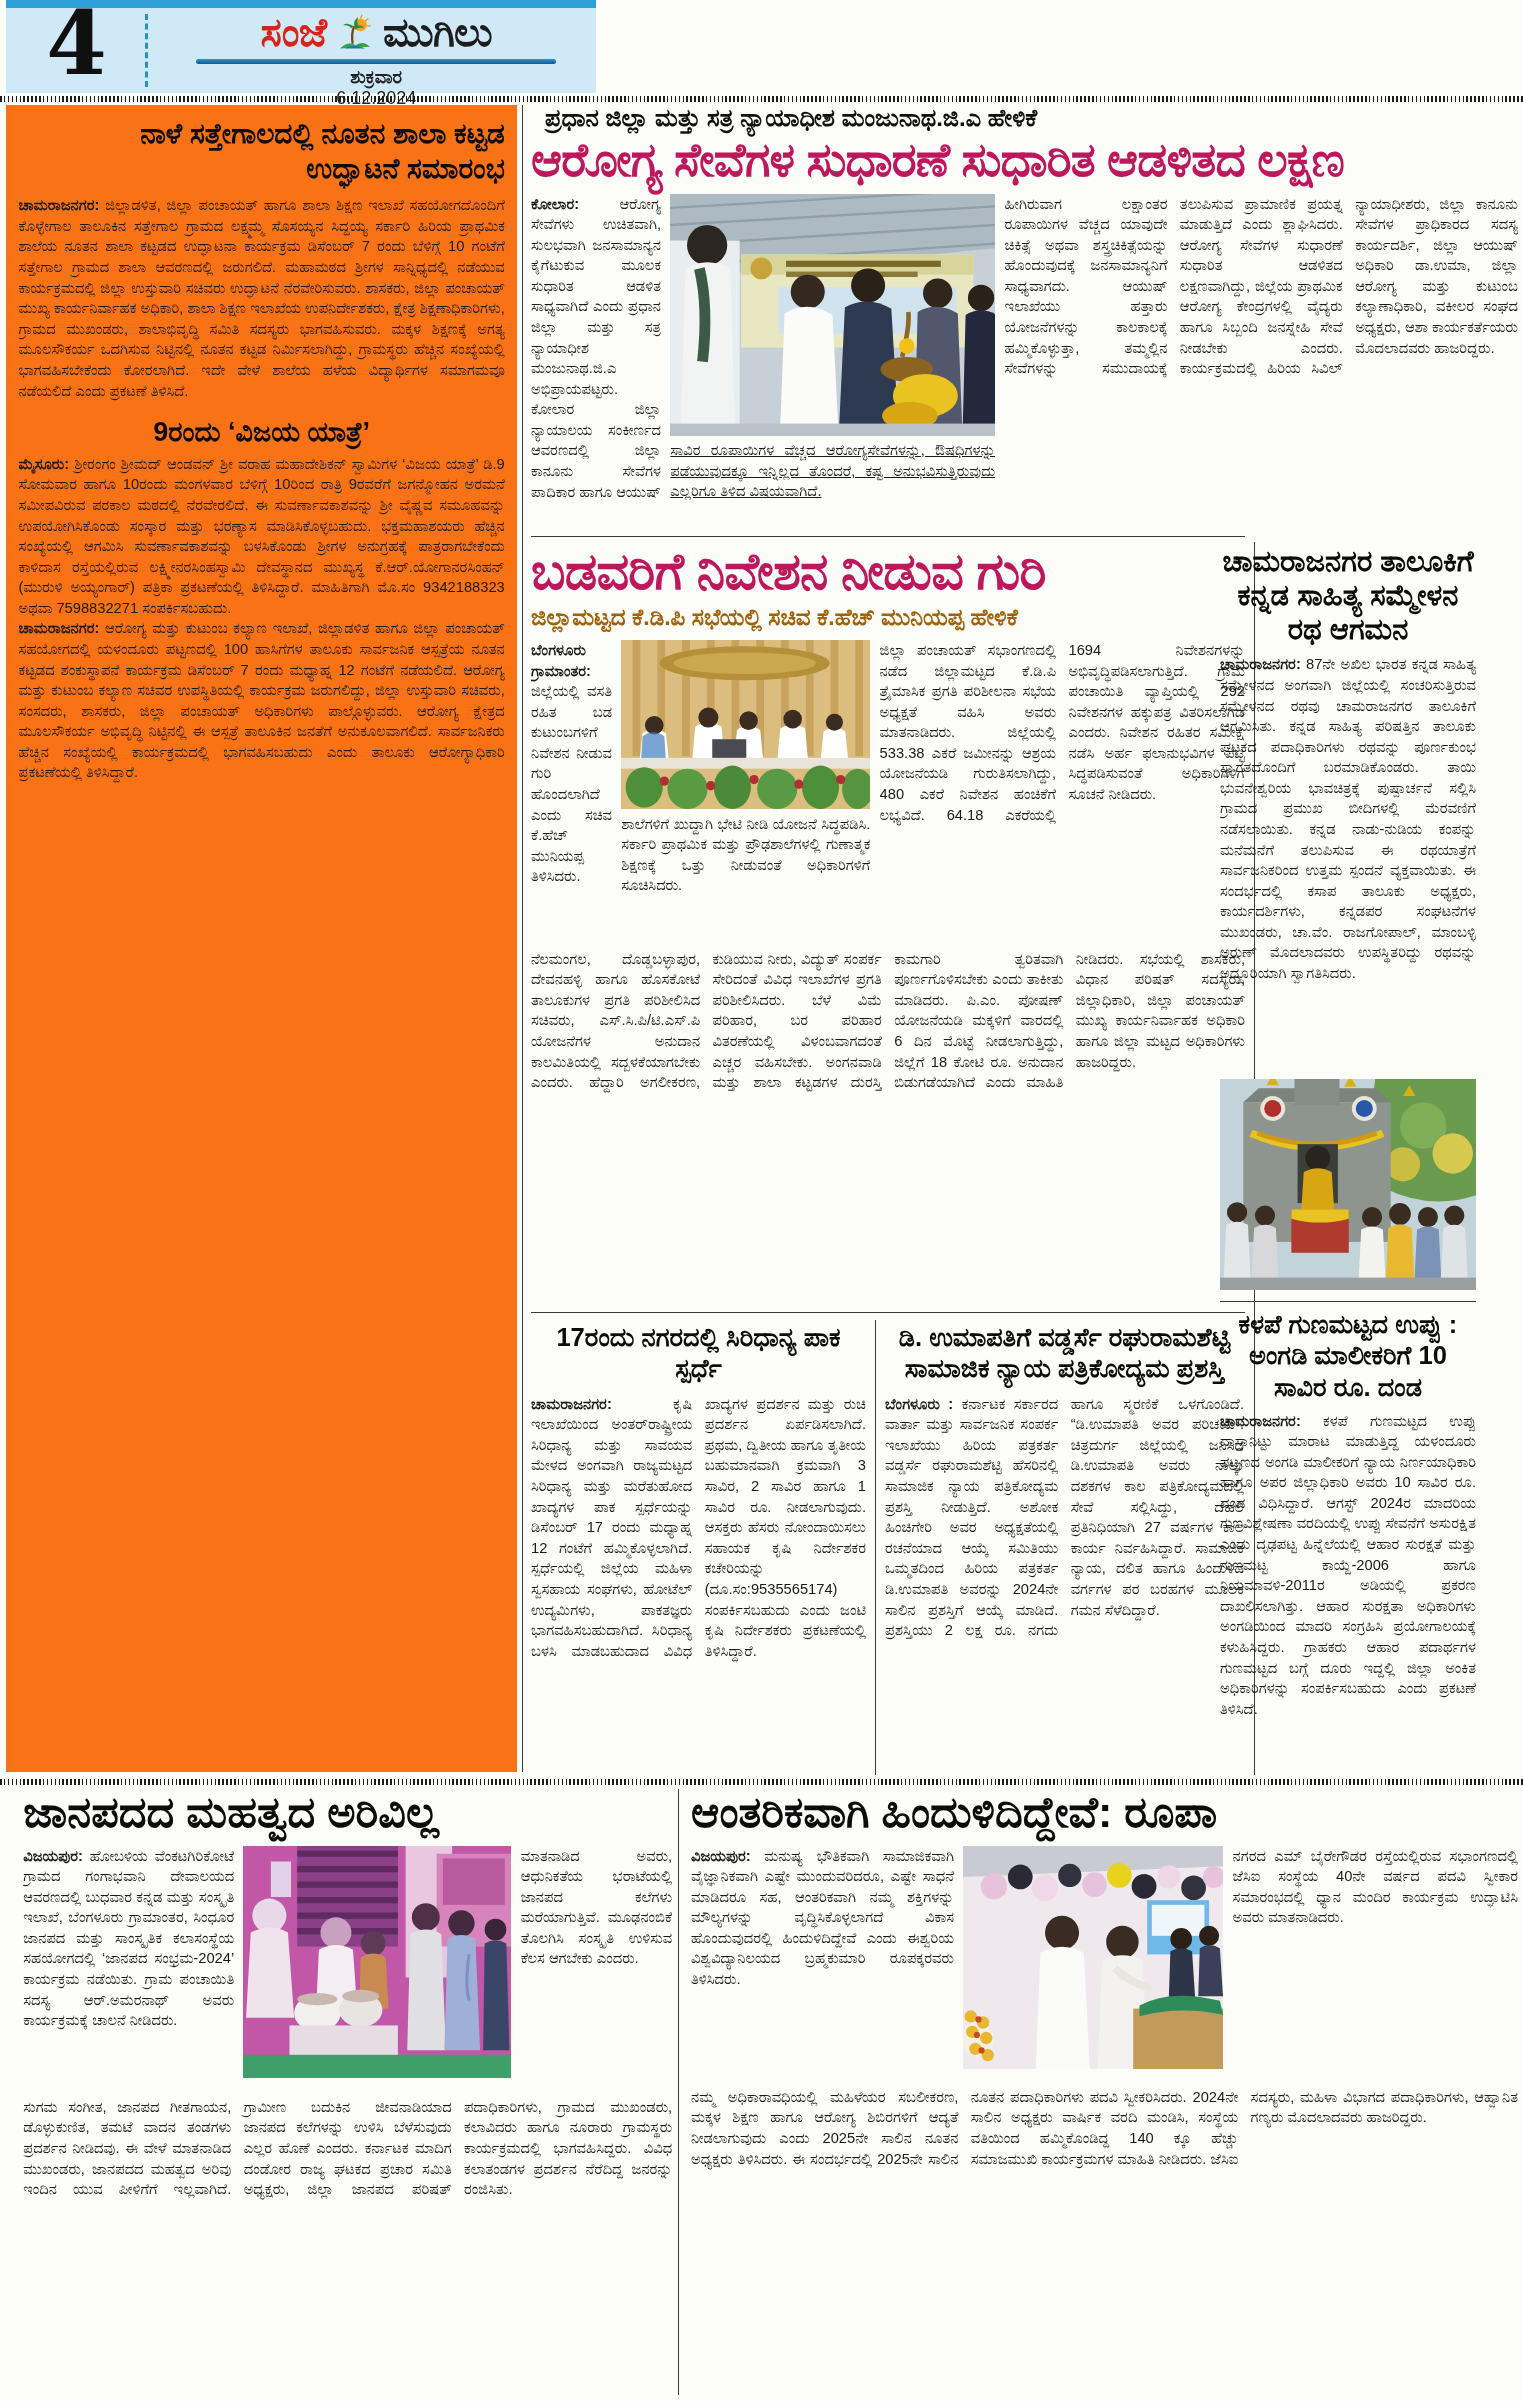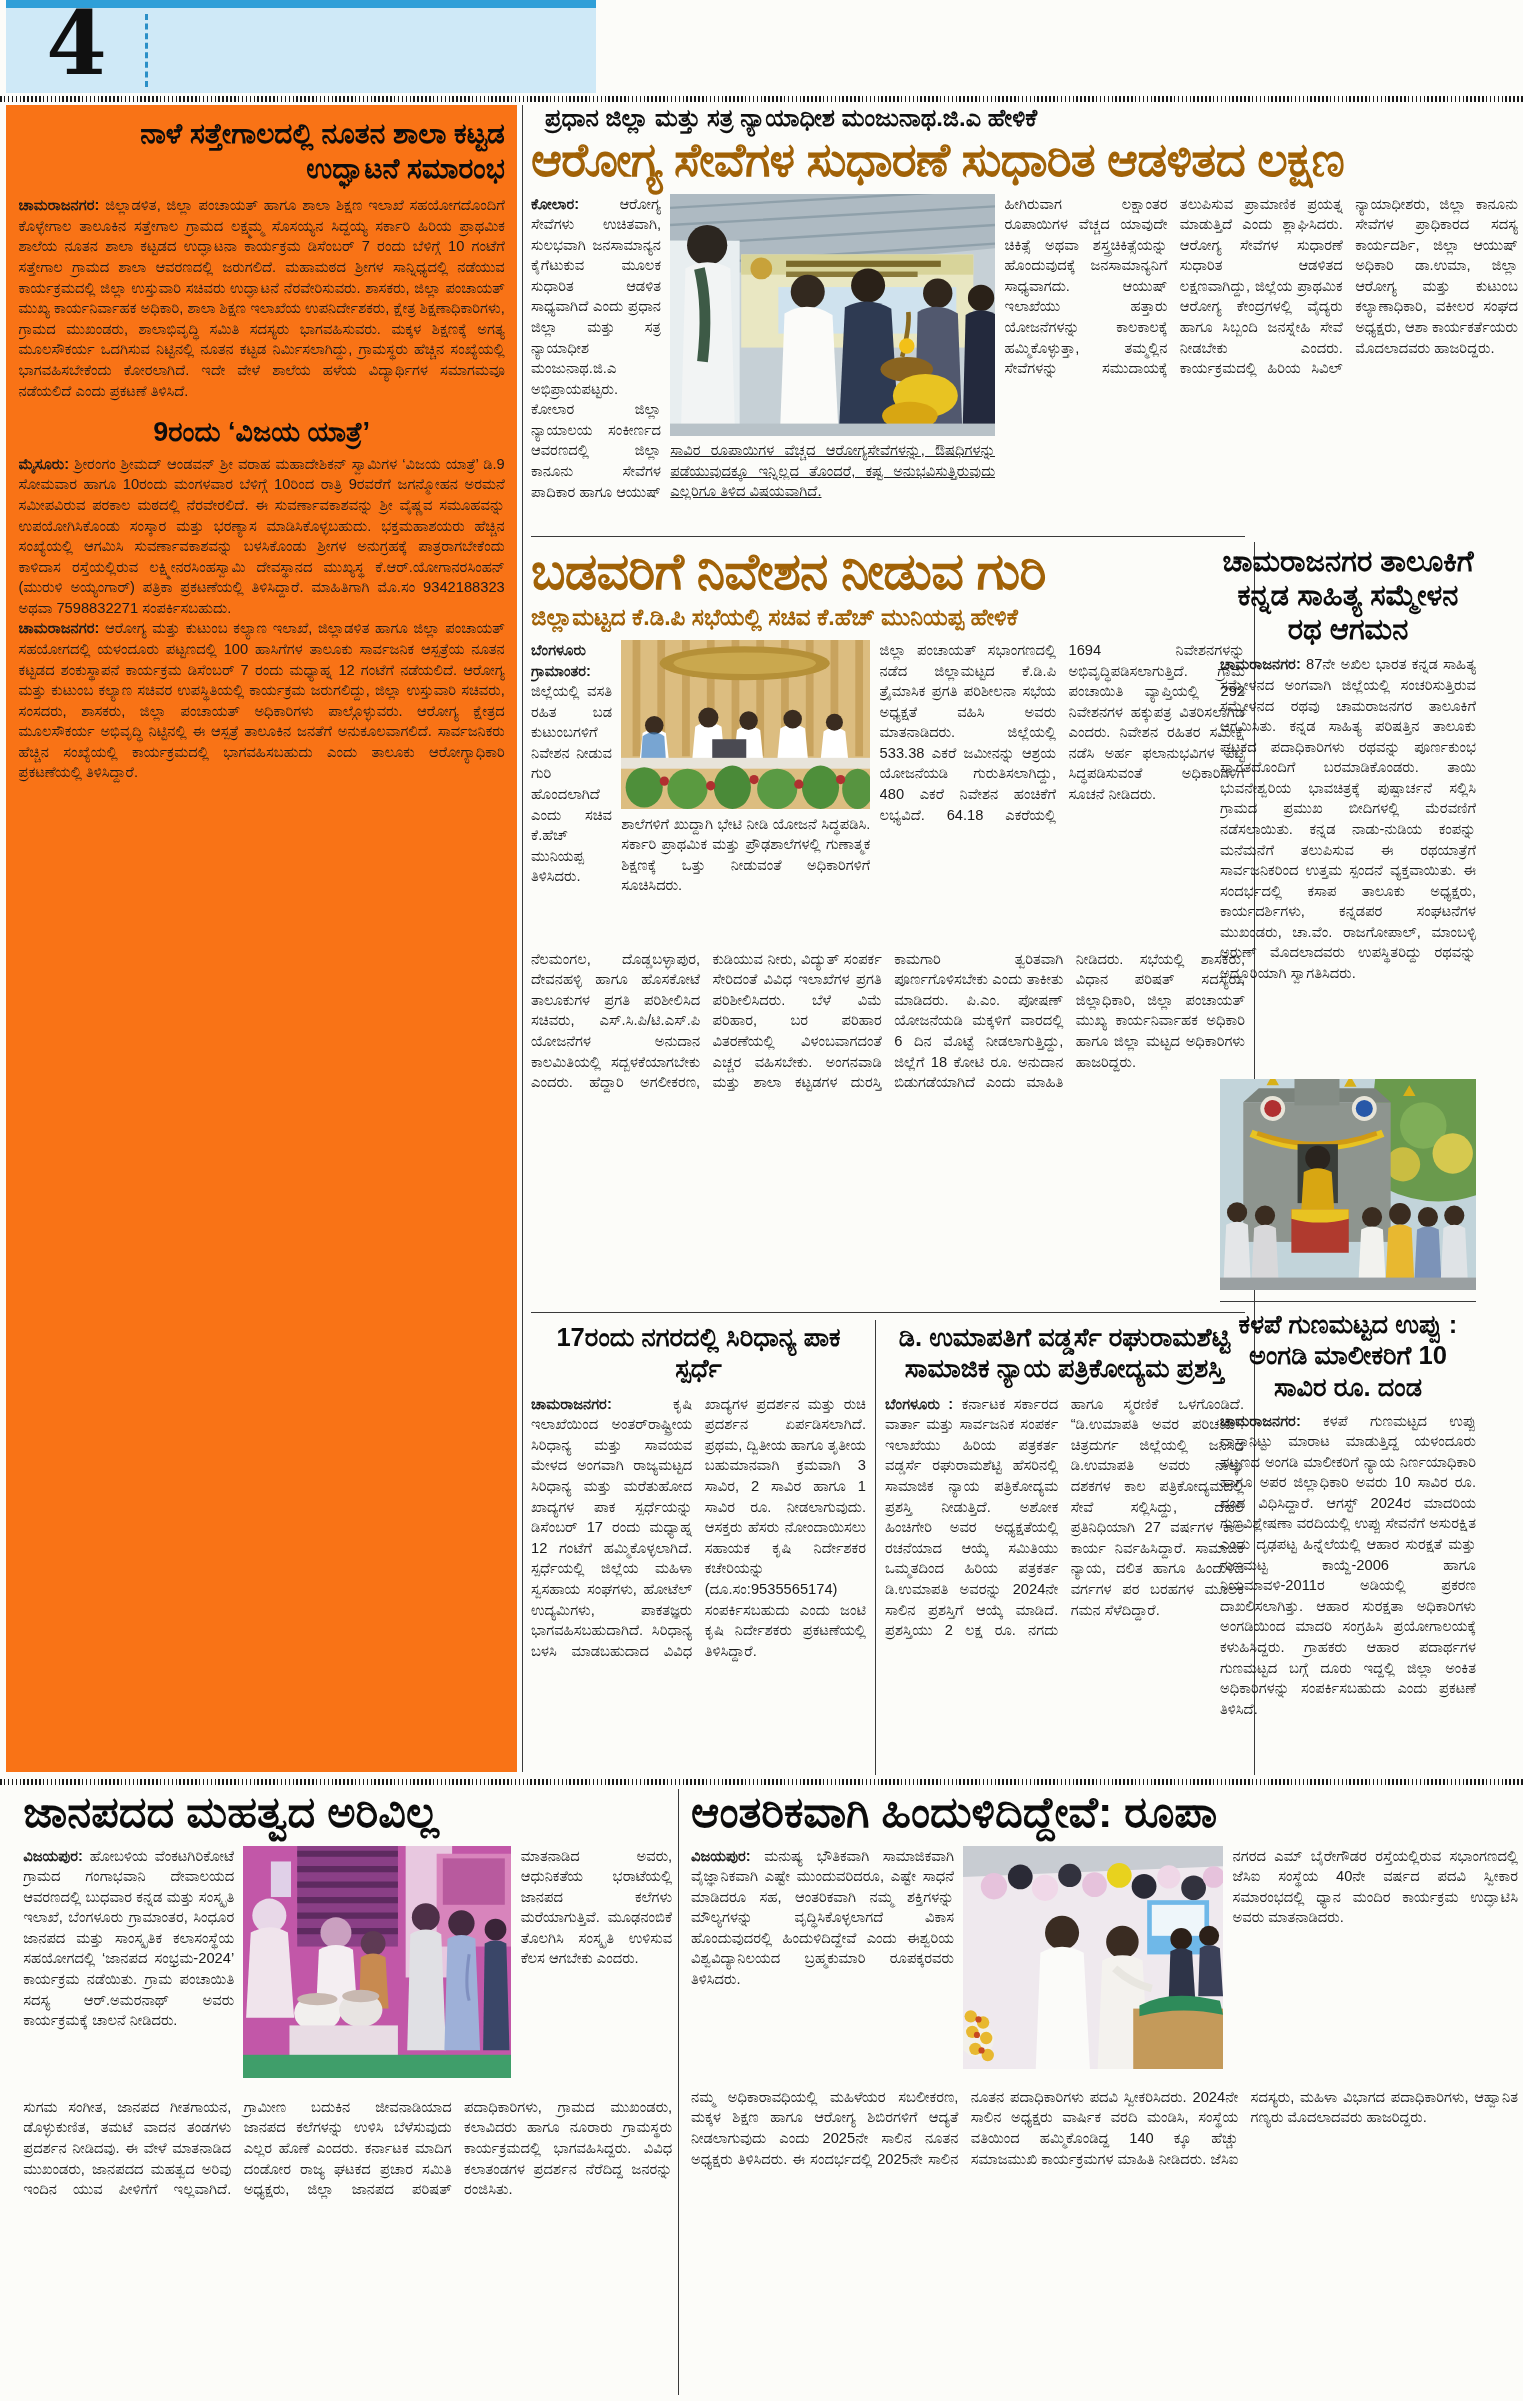--- a/index.html
+++ b/index.html
@@ -25,21 +25,21 @@
             background:repeating-linear-gradient(90deg,#1c1c1c 0 1.5px,transparent 1.5px 3.9px);}
   .vrule{position:absolute;width:0;border-left:1.5px solid #3a3a3a;}
   .hrule{position:absolute;height:0;border-top:1.5px solid #3a3a3a;}
   
   .bodytext{font-size:14.7px;line-height:1.4;text-align:justify;color:#1a1a1a;overflow:hidden;}
   .dl{font-weight:bold;}
   .cols2{column-count:2;column-gap:12.4px;}
   .cols3{column-count:3;column-gap:12.4px;}
   .cols4{column-count:4;column-gap:12.4px;}
   .kicker{font-size:24px;font-weight:bold;color:#101010;}
-  .h-xl{font-size:47px;font-weight:bold;line-height:1.08;letter-spacing:-0.8px;color:#a16207;}
+  .h-xl{font-size:47px;font-weight:bold;line-height:1.08;letter-spacing:-0.8px;color:#be185d;}
   .h-lg{font-size:43px;font-weight:bold;line-height:1.1;color:#0c0c0c;}
   .h-md{font-size:29px;font-weight:bold;line-height:1.18;color:#0c0c0c;}
   .h-sm{font-size:25.6px;font-weight:bold;line-height:1.22;color:#0c0c0c;}
   .subhead{font-size:23px;font-weight:bold;color:#a16207;}
   
   .greenpanel{position:absolute;left:6.2px;top:105px;width:511px;height:1667px;
               background:#f97316;padding:11px 12.4px;box-sizing:border-box;overflow:hidden;}
   .gp-h1{font-size:28px;font-weight:bold;line-height:1.25;text-align:right;padding-left:54px;color:#0d0d0d;}
   .gp-h2{font-size:27px;font-weight:bold;text-align:center;margin:15.5px 0 6.2px 0;color:#0d0d0d;}
   .gp-h3{font-size:24px;font-weight:bold;text-align:center;line-height:1.25;margin:15.5px 0 6.2px 0;color:#0d0d0d;}
@@ -52,20 +52,39 @@
 </style>
 </head>
 <body>
 
 <div id="page">
 
   <div class="topstrip"></div>
   <div class="masthead">
     <div class="pagenum">4</div>
     <div class="mast-divider"></div>
+    <div class="mast-center">
+      <div class="mast-title">
+        <span class="mast-red">ಸಂಜೆ</span>
+        <span class="logo-icon">
+          <svg width="36" height="36" viewBox="0 0 46 46">
+            <circle cx="30" cy="14" r="8" fill="#f6a21a"></circle>
+            <path d="M30 6 l2-5 M36 9 l4-3 M38 15 l5 0" stroke="#f6a21a" stroke-width="2"></path>
+            <path d="M20 38 q-2-14 2-22" stroke="#7a4a1e" stroke-width="3" fill="none"></path>
+            <path d="M22 16 q-9-6-14-2 q7 0 10 4 M22 16 q-1-9 5-12 q-2 6 0 10 M22 16 q9-4 13 2 q-7-2-11 2" fill="#2e8b3a"></path>
+            <path d="M4 44 q10-10 20-4 q10-7 18 2 z" fill="#36a04a"></path>
+            <path d="M10 44 q12-6 26 0 z" fill="#1878b8"></path>
+          </svg>
+        </span>
+        <span class="mast-black">ಮುಗಿಲು</span>
+      </div>
+      <div class="mast-rule"></div>
+      <div class="mast-day">ಶುಕ್ರವಾರ</div>
+      <div class="mast-date">6.12.2024</div>
+    </div>
   </div>
   <div class="dashrule" style="left:0;top:96px;width:1524px;"></div>
 
   <div class="greenpanel">
     <div class="gp-h1">ನಾಳೆ ಸತ್ತೇಗಾಲದಲ್ಲಿ ನೂತನ ಶಾಲಾ ಕಟ್ಟಡ ಉದ್ಘಾಟನೆ ಸಮಾರಂಭ</div>
     <div class="bodytext gp-body">
       <span class="dl">ಚಾಮರಾಜನಗರ:</span>
       <span>ಜಿಲ್ಲಾಡಳಿತ, ಜಿಲ್ಲಾ ಪಂಚಾಯತ್ ಹಾಗೂ ಶಾಲಾ ಶಿಕ್ಷಣ ಇಲಾಖೆ ಸಹಯೋಗದೊಂದಿಗೆ ಕೊಳ್ಳೇಗಾಲ ತಾಲೂಕಿನ ಸತ್ತೇಗಾಲ ಗ್ರಾಮದ ಲಕ್ಷ್ಮಮ್ಮ ಸೊಸಯ್ಯನ ಸಿದ್ದಯ್ಯ ಸರ್ಕಾರಿ ಹಿರಿಯ ಪ್ರಾಥಮಿಕ ಶಾಲೆಯ ನೂತನ ಶಾಲಾ ಕಟ್ಟಡದ ಉದ್ಘಾಟನಾ ಕಾರ್ಯಕ್ರಮ ಡಿಸೆಂಬರ್ 7 ರಂದು ಬೆಳಿಗ್ಗೆ 10 ಗಂಟೆಗೆ ಸತ್ತೇಗಾಲ ಗ್ರಾಮದ ಶಾಲಾ ಆವರಣದಲ್ಲಿ ಜರುಗಲಿದೆ. ಮಹಾಮಠದ ಶ್ರೀಗಳ ಸಾನ್ನಿಧ್ಯದಲ್ಲಿ ನಡೆಯುವ ಕಾರ್ಯಕ್ರಮದಲ್ಲಿ ಜಿಲ್ಲಾ ಉಸ್ತುವಾರಿ ಸಚಿವರು ಉದ್ಘಾಟನೆ ನೆರವೇರಿಸುವರು. ಶಾಸಕರು, ಜಿಲ್ಲಾ ಪಂಚಾಯತ್ ಮುಖ್ಯ ಕಾರ್ಯನಿರ್ವಾಹಕ ಅಧಿಕಾರಿ, ಶಾಲಾ ಶಿಕ್ಷಣ ಇಲಾಖೆಯ ಉಪನಿರ್ದೇಶಕರು, ಕ್ಷೇತ್ರ ಶಿಕ್ಷಣಾಧಿಕಾರಿಗಳು, ಗ್ರಾಮದ ಮುಖಂಡರು, ಶಾಲಾಭಿವೃದ್ಧಿ ಸಮಿತಿ ಸದಸ್ಯರು ಭಾಗವಹಿಸುವರು. ಮಕ್ಕಳ ಶಿಕ್ಷಣಕ್ಕೆ ಅಗತ್ಯ ಮೂಲಸೌಕರ್ಯ ಒದಗಿಸುವ ನಿಟ್ಟಿನಲ್ಲಿ ನೂತನ ಕಟ್ಟಡ ನಿರ್ಮಿಸಲಾಗಿದ್ದು, ಗ್ರಾಮಸ್ಥರು ಹೆಚ್ಚಿನ ಸಂಖ್ಯೆಯಲ್ಲಿ ಭಾಗವಹಿಸಬೇಕೆಂದು ಕೋರಲಾಗಿದೆ. ಇದೇ ವೇಳೆ ಶಾಲೆಯ ಹಳೆಯ ವಿದ್ಯಾರ್ಥಿಗಳ ಸಮಾಗಮವೂ ನಡೆಯಲಿದೆ ಎಂದು ಪ್ರಕಟಣೆ ತಿಳಿಸಿದೆ.</span>
     </div>
     <div class="gp-h2">9ರಂದು ‘ವಿಜಯ ಯಾತ್ರೆ’</div>

